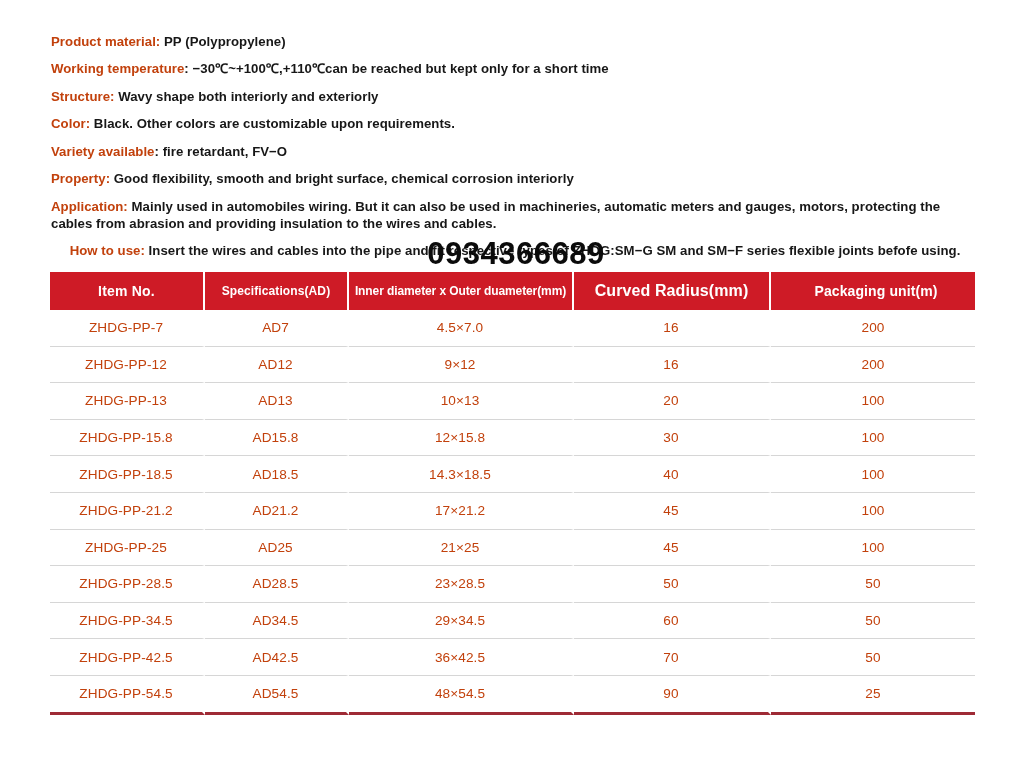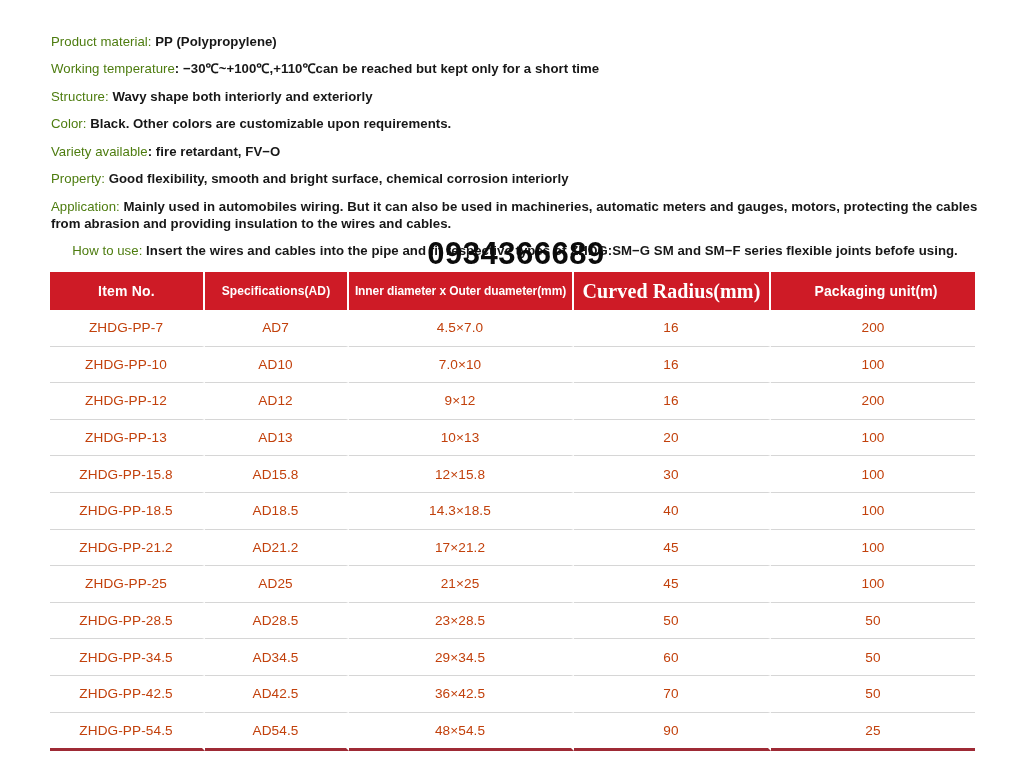--- a/index.html
+++ b/index.html
@@ -30,22 +30,22 @@
   }
   .spec-line {
     font-size: 13.2px;
     line-height: 1.32;
     color: #171717;
     margin-bottom: 10px;
     letter-spacing: 0.05px;
   }
   .spec-line:last-child { margin-bottom: 7px; text-align: center; }
   .spec-label {
-    font-weight: normal;
-    color: #4d7c0f;
+    font-weight: bold;
+    color: #c2410c;
   }
   .spec-value { font-weight: bold; }
   .spec-line.wide { width: 928px; }
 
   
   .phone-overlay {
     position: absolute;
     left: 0;
     top: 236px;
     width: 1032px;
@@ -80,21 +80,21 @@
     border-right: 2px solid #ffffff;
     padding: 0 2px;
     white-space: nowrap;
     overflow: hidden;
   }
   table.tbl thead th:last-child { border-right: none; padding-left: 8px; }
 
   th.c0 { font-size: 14px; letter-spacing: 0.2px; }
   th.c1 { font-size: 12px; letter-spacing: 0.1px; }
   th.c2 { font-size: 12px; letter-spacing: -0.1px; }
-  th.c3 { font-size: 20px; letter-spacing: 0.1px; font-family: Liberation Serif, serif; }
+  th.c3 { font-size: 16px; letter-spacing: 0.1px; }
   th.c4 { font-size: 14px; letter-spacing: 0.1px; }
 
   table.tbl tbody td {
     text-align: center;
     height: 33.6px;
     vertical-align: middle;
     font-size: 13.6px;
     color: #c2410c;
     border-bottom: 1px solid #d6d6d6;
     border-right: 3px solid #ffffff;
@@ -169,27 +169,20 @@
       </thead>
       <tbody>
         <tr>
           <td>ZHDG-PP-7</td>
           <td>AD7</td>
           <td>4.5×7.0</td>
           <td>16</td>
           <td>200</td>
         </tr>
         <tr>
-          <td>ZHDG-PP-10</td>
-          <td>AD10</td>
-          <td>7.0×10</td>
-          <td>16</td>
-          <td>100</td>
-        </tr>
-        <tr>
           <td>ZHDG-PP-12</td>
           <td>AD12</td>
           <td>9×12</td>
           <td>16</td>
           <td>200</td>
         </tr>
         <tr>
           <td>ZHDG-PP-13</td>
           <td>AD13</td>
           <td>10×13</td>

